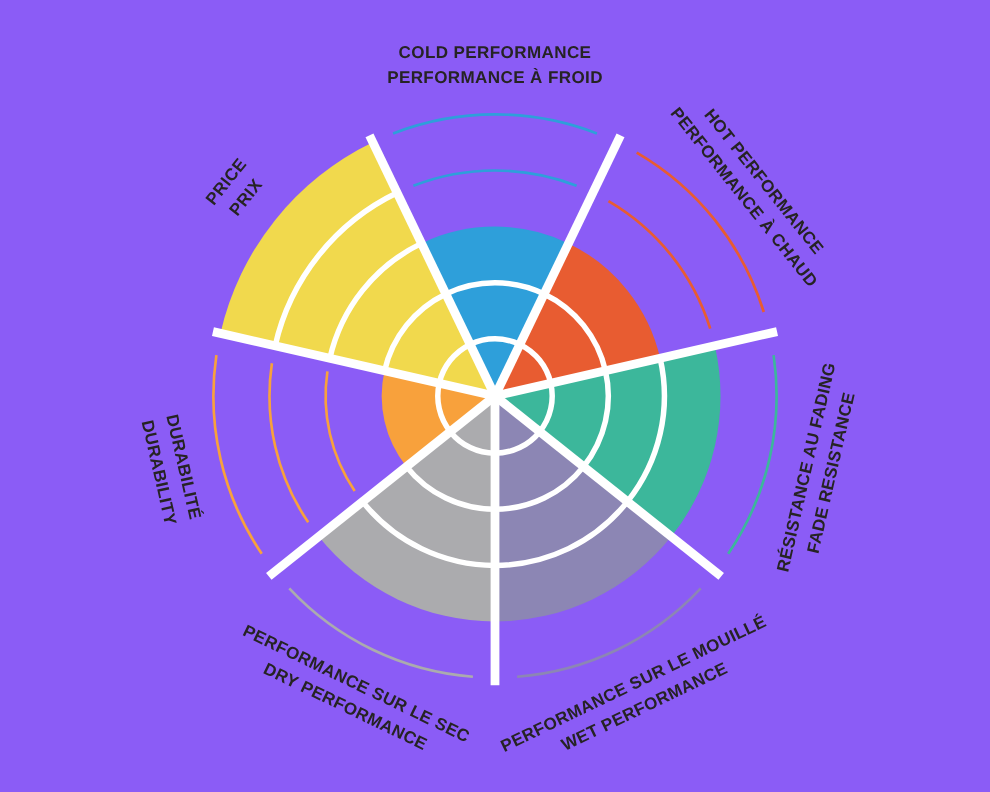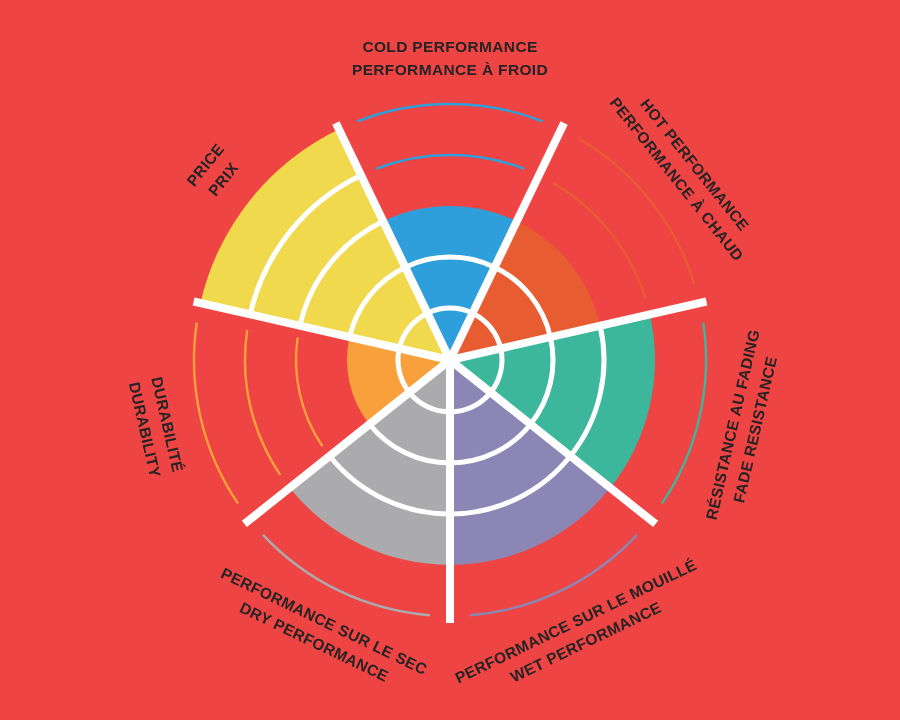--- a/index.html
+++ b/index.html
@@ -1,19 +1,19 @@
 <!DOCTYPE html>
 <html><head>
 <meta charset="utf-8">
 <style>
   html,body{margin:0;padding:0;background:#ffffff;}
   .stage{
     position:relative;
     width:900px;height:720px;
-    background:#ef4444;
+    background:#8b5cf6;
     overflow:hidden;
     font-family:"Liberation Sans","DejaVu Sans",sans-serif;
     text-align:right;
   }
   svg{display:block;}
   svg text{
     font-family:"Liberation Sans","DejaVu Sans",sans-serif;
     font-weight:bold;
     fill:#262324;
     letter-spacing:0.35px;

